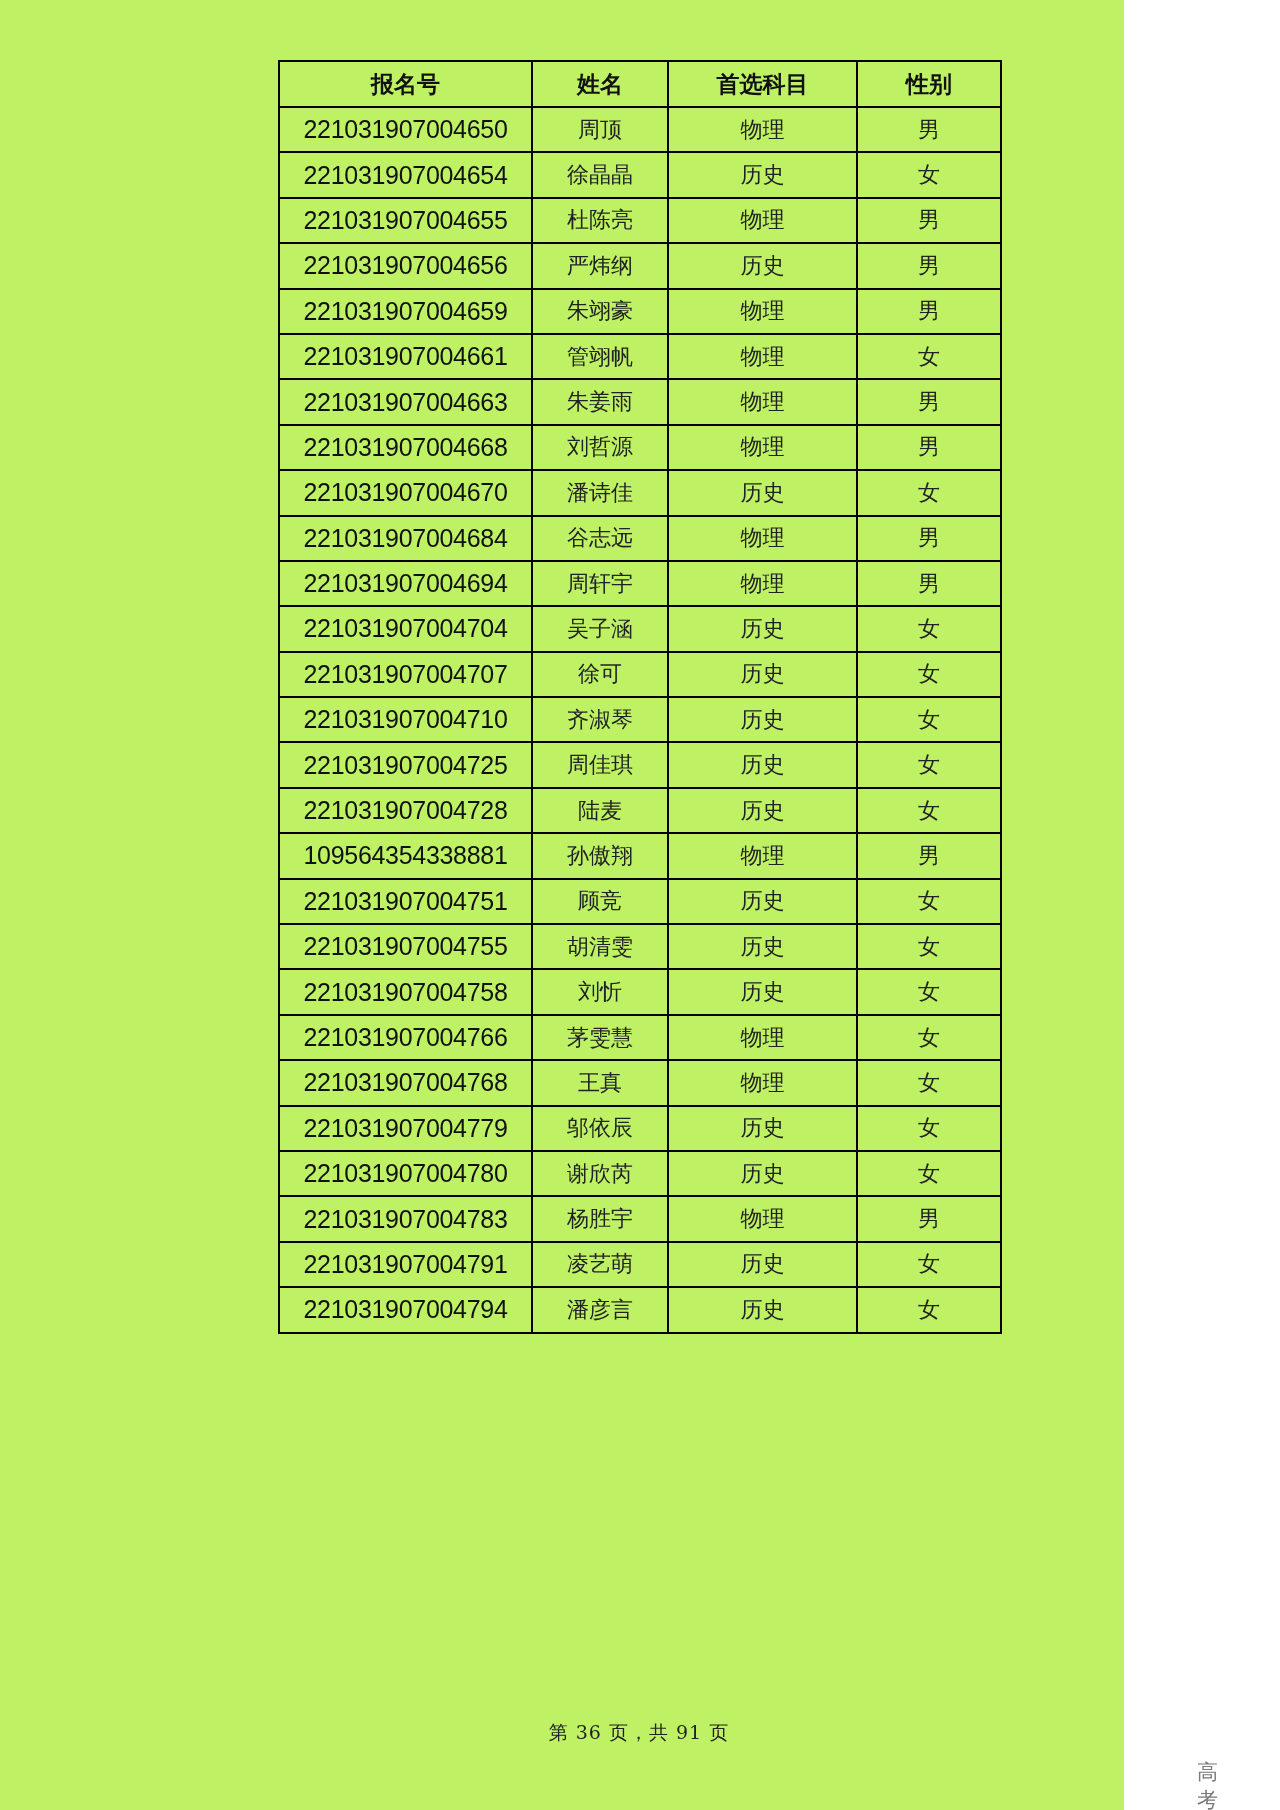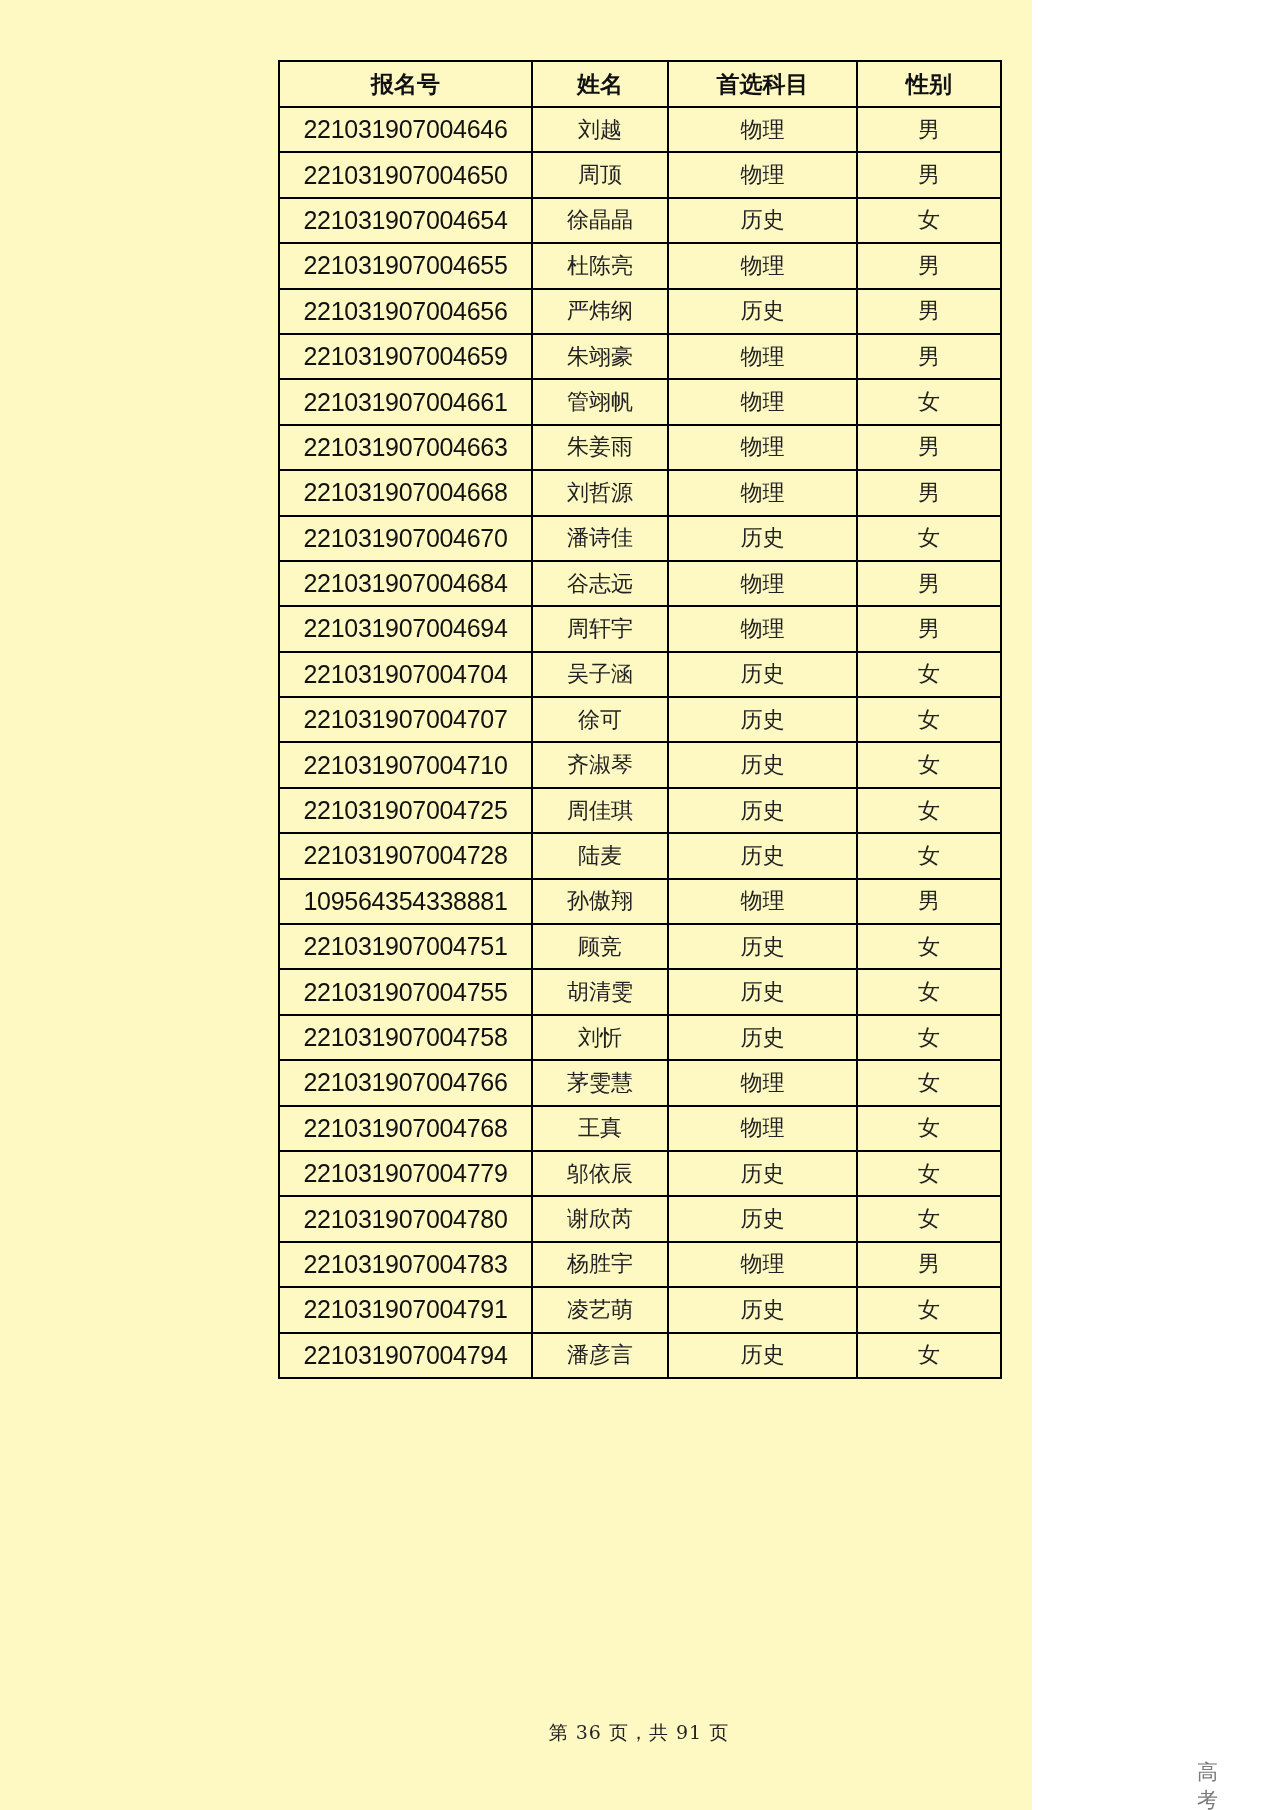--- a/index.html
+++ b/index.html
@@ -11,22 +11,22 @@
       width: 1280px;
       height: 1810px;
       position: relative;
       overflow: hidden;
       font-family: "Liberation Sans", "DejaVu Sans", sans-serif;
       color: #111;
     }
     .page {
       position: absolute;
       left: 0; top: 0;
-      width: 1032px; height: 1810px;
-      background: #fef9c3;
+      width: 1124px; height: 1810px;
+      background: #bef264;
     }
     table.roster {
       position: absolute;
       left: 278px;
       top: 60px;
       width: 722px;
       border-collapse: collapse;
       table-layout: fixed;
       border: 2.5px solid #000;
     }
@@ -101,26 +101,20 @@
     <thead>
       <tr>
         <th>报名号</th>
         <th>姓名</th>
         <th>首选科目</th>
         <th>性别</th>
       </tr>
     </thead>
     <tbody id="roster-body">
         <tr>
-          <td class="id">221031907004646</td>
-          <td class="name">刘越</td>
-          <td class="subj">物理</td>
-          <td class="sex">男</td>
-        </tr>
-        <tr>
           <td class="id">221031907004650</td>
           <td class="name">周顶</td>
           <td class="subj">物理</td>
           <td class="sex">男</td>
         </tr>
         <tr>
           <td class="id">221031907004654</td>
           <td class="name">徐晶晶</td>
           <td class="subj">历史</td>
           <td class="sex">女</td>

